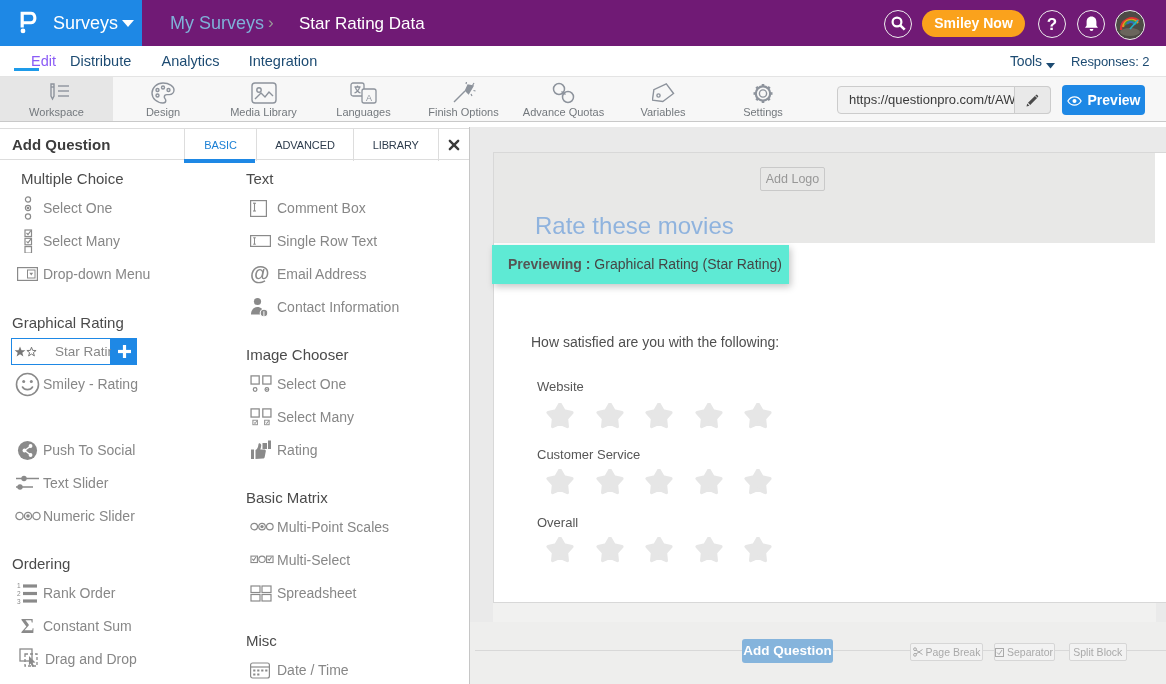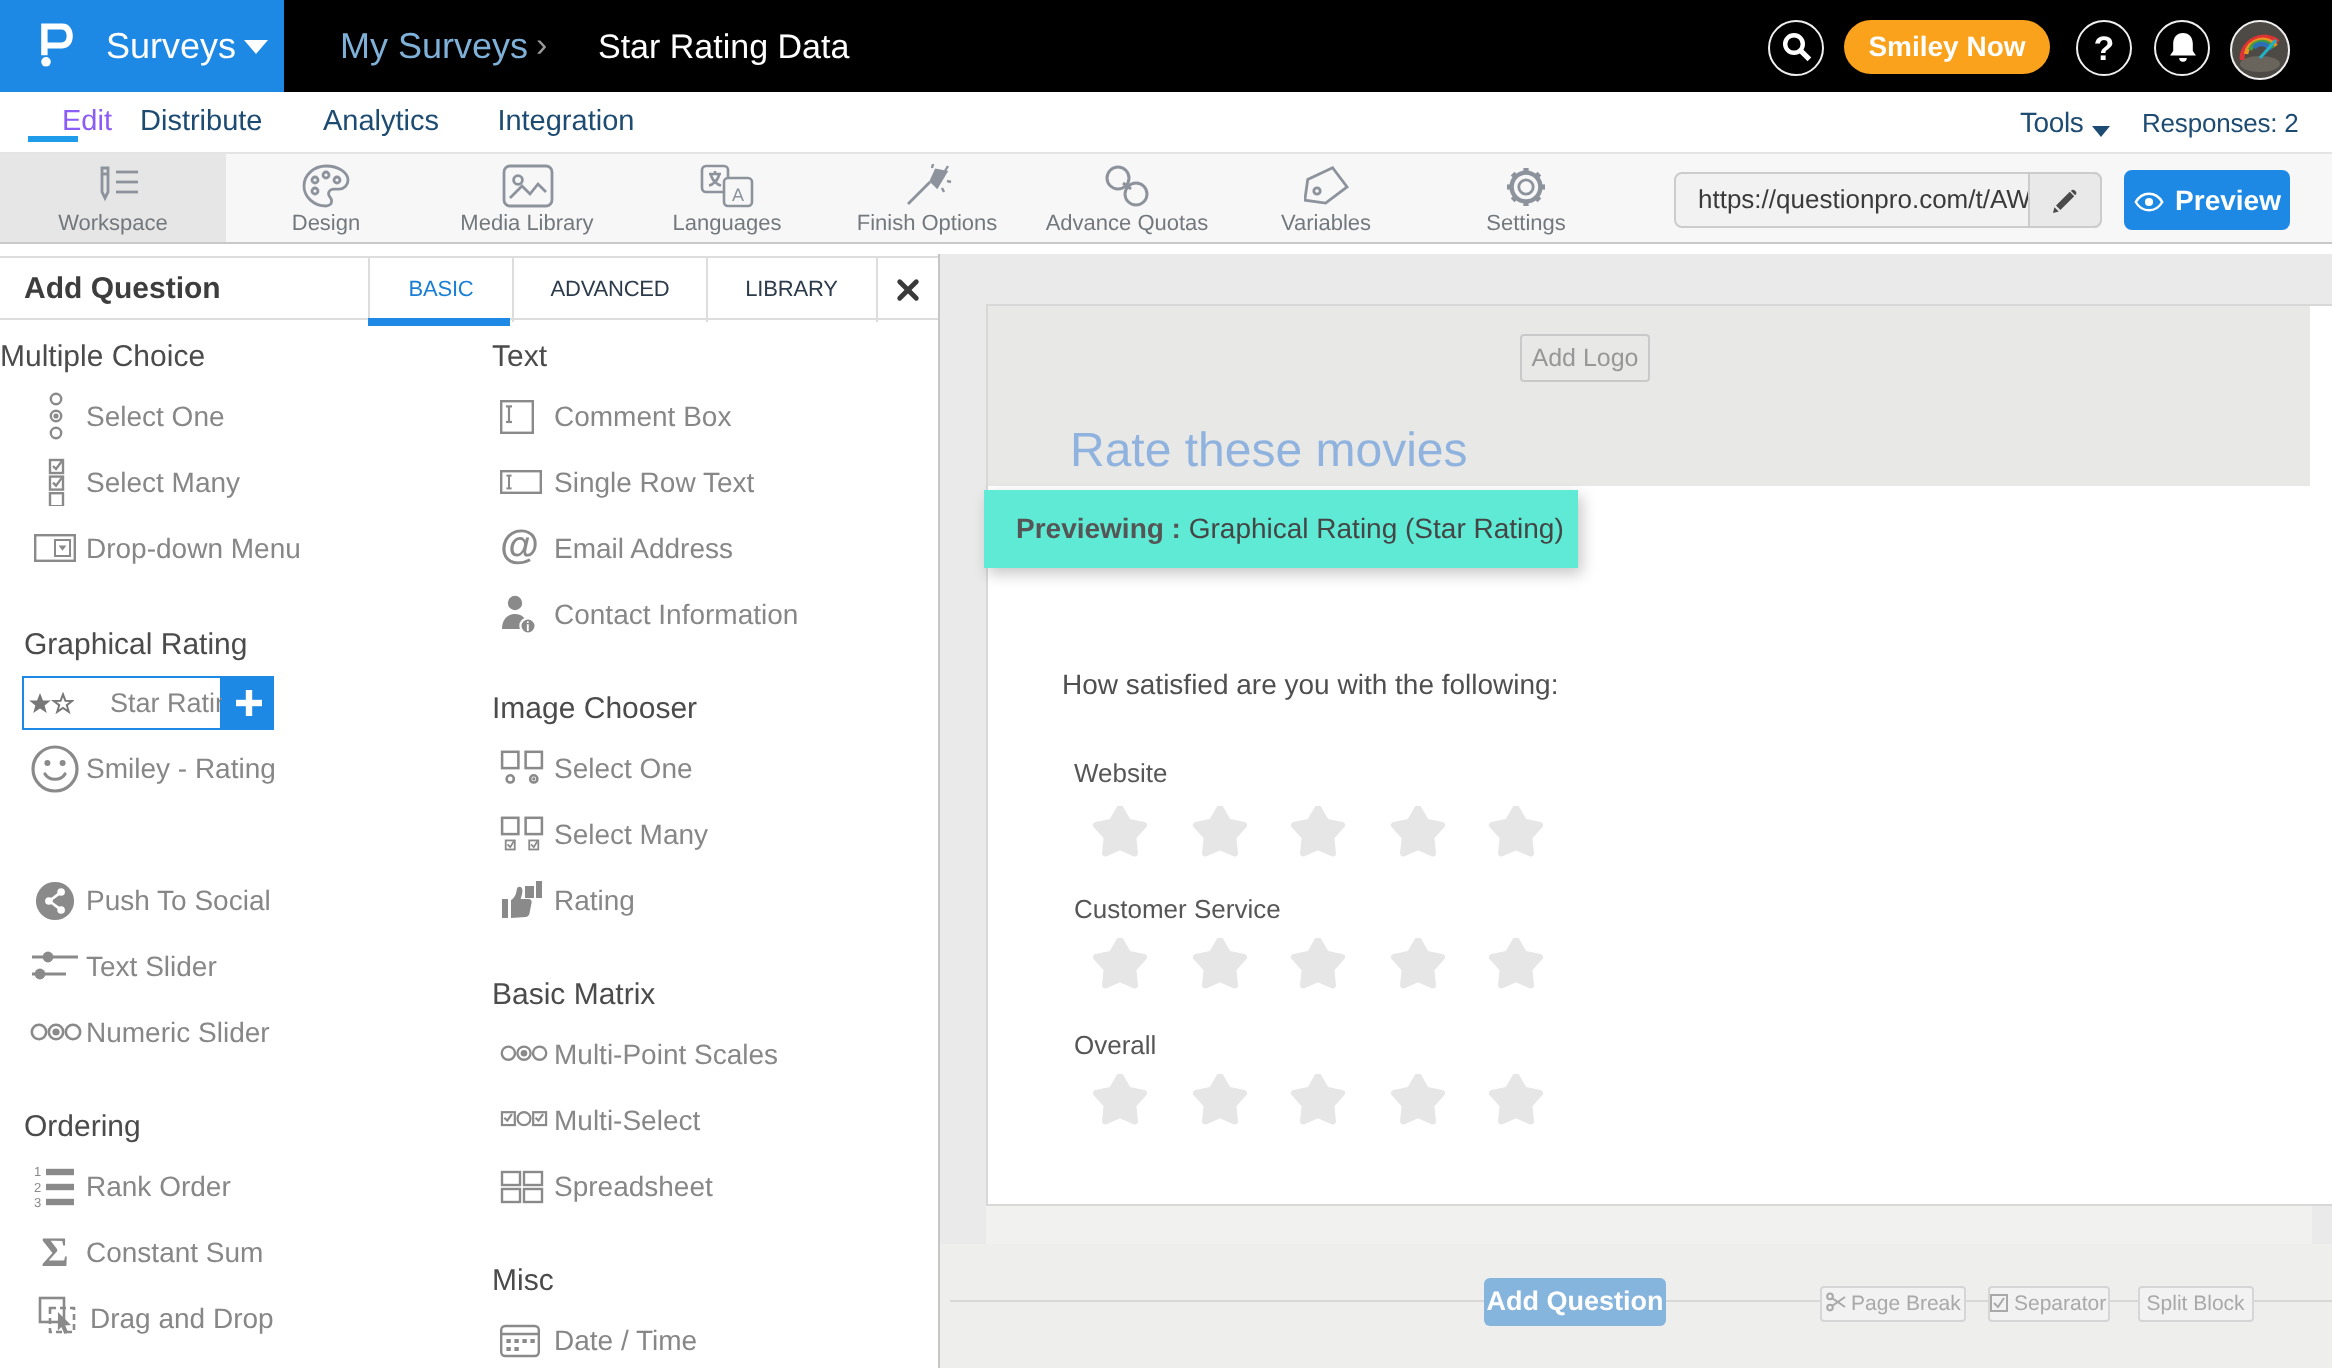--- a/index.html
+++ b/index.html
@@ -1,18 +1,18 @@
 <!DOCTYPE html>
 <html><head>
 <meta charset="utf-8">
 <style>
 *{margin:0;padding:0;box-sizing:border-box}
 html,body{width:1166px;height:684px;overflow:hidden;font-family:"Liberation Sans",sans-serif;background:#fff;position:relative}
 
-#topbar{position:absolute;left:0;top:0;width:1166px;height:46px;background:#000000}
+#topbar{position:absolute;left:0;top:0;width:1166px;height:46px;background:#701a75}
 #logo{position:absolute;left:0;top:0;width:142px;height:46px;background:#1e88e5}
 #logo .sv{position:absolute;left:53px;top:13px;color:#fff;font-size:18px}
 #crumb1{position:absolute;left:170px;top:13px;color:#7fb1d8;font-size:18px}
 #crumbsep{position:absolute;left:268px;top:13px;color:#9a9a9a;font-size:17px}
 #crumb2{position:absolute;left:299px;top:14px;color:#fff;font-size:17px}
 .circicon{position:absolute;top:10px;width:28px;height:28px;border:1.5px solid #efefef;border-radius:50%;color:#fff;text-align:center}
 #upgr{position:absolute;left:922px;top:10px;width:103px;height:27px;background:#faa21c;border-radius:14px;color:#fff;font-size:14px;font-weight:bold;text-align:center;line-height:27px}
 
 #navrow{position:absolute;left:0;top:46px;width:1166px;height:31px;background:#fff;border-bottom:1px solid #e4e4e4}
 .nav{position:absolute;top:7px;font-size:14.5px;color:#1d4b72;white-space:nowrap}
@@ -207,21 +207,21 @@
       <svg width="12" height="12" viewBox="0 0 13 13" style="margin-top:10px">
           <g stroke="#3a3a3a" stroke-width="2.6" stroke-linecap="round">
             <line x1="2" y1="2" x2="11" y2="11"></line>
             <line x1="11" y1="2" x2="2" y2="11"></line>
           </g>
         </svg>
     </div>
     <div style="position:absolute;left:184px;bottom:-4px;width:71px;height:4px;background:#1e88e5"></div>
   </div>
 
-  <div class="sech" style="left:0;top:43px">Multiple Choice</div>
+  <div class="sech" style="left:21px;top:43px">Multiple Choice</div>
   <div class="it c1" style="left:12px;top:64.5px"><span class="ic">
     <svg width="12" height="24" viewBox="0 0 12 24">
           <g fill="none" stroke="#8a8a8a" stroke-width="1.2">
             <circle cx="6" cy="3.5" r="2.6"></circle>
             <circle cx="6" cy="12" r="2.6"></circle>
             <circle cx="6" cy="20.5" r="2.6"></circle>
           </g>
           <circle cx="6" cy="12" r="1.3" fill="#8a8a8a"></circle>
         </svg>
   </span>Select One</div>

